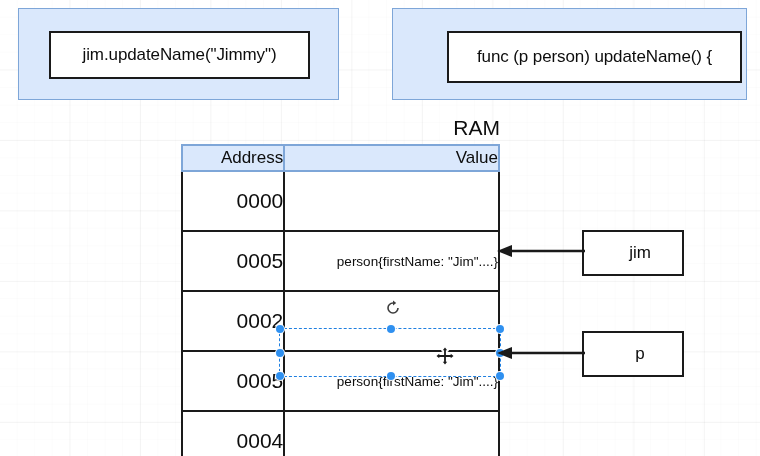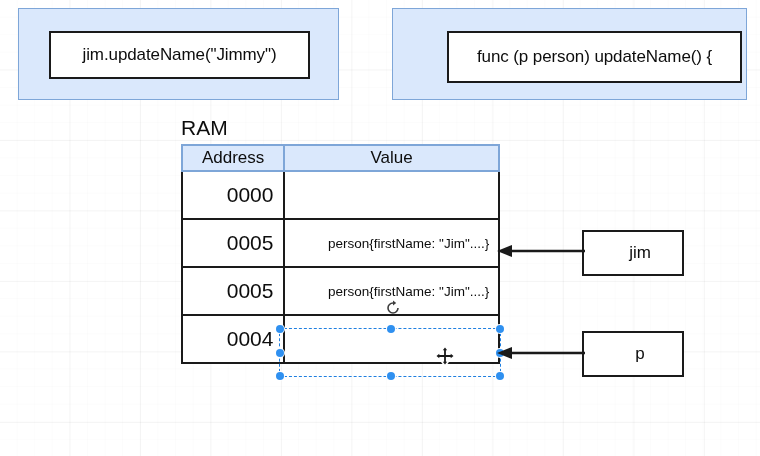--- a/index.html
+++ b/index.html
@@ -53,52 +53,53 @@
     white-space: nowrap;
     letter-spacing: -0.1px;
   }
 
   
   #ram-title {
     position: absolute;
     left: 181px;
     top: 116px;
     width: 319px;
-    text-align: left;
+    text-align: right;
     font-size: 21px;
     color: #0d0d0d;
     letter-spacing: 0px;
   }
 
   
   #ram-table {
     position: absolute;
     left: 181px;
     top: 144px;
     width: 319px;
     border-collapse: collapse;
     table-layout: fixed;
   }
   #ram-table th, #ram-table td {
     border: 2px solid #1a1a1a;
     padding: 0;
     box-sizing: border-box;
+    text-align: right;
   }
   #ram-table th {
     background: #dae8fc;
     border-color: #7ea6d8;
     height: 26px;
     font-weight: normal;
     font-size: 17px;
     color: #0d0d0d;
   }
   #ram-table th.addr-h { width: 100px; }
   #ram-table th.val-h  { width: 210px; }
   #ram-table td {
-    height: 48px;
+    height: 60px;
     background: #ffffff;
     padding-left: 34px;
   }
   td.addr {
     text-align: center;
     font-size: 21px;
     color: #0d0d0d;
   }
   td.val {
     position: relative;
@@ -203,20 +204,26 @@
       <tr>
         <td class="addr">0000</td>
         <td class="val">
           <span class="valtext"></span>
         </td>
       </tr>
       <tr>
         <td class="addr">0005</td>
         <td class="val">
           <span class="valtext">person{firstName: "Jim"....}</span>
+        </td>
+      </tr>
+      <tr>
+        <td class="addr">0002</td>
+        <td class="val">
+          <span class="valtext"></span>
         </td>
       </tr>
       <tr>
         <td class="addr">0005</td>
         <td class="val">
           <span class="valtext">person{firstName: "Jim"....}</span>
         </td>
       </tr>
       <tr>
         <td class="addr">0004</td>

